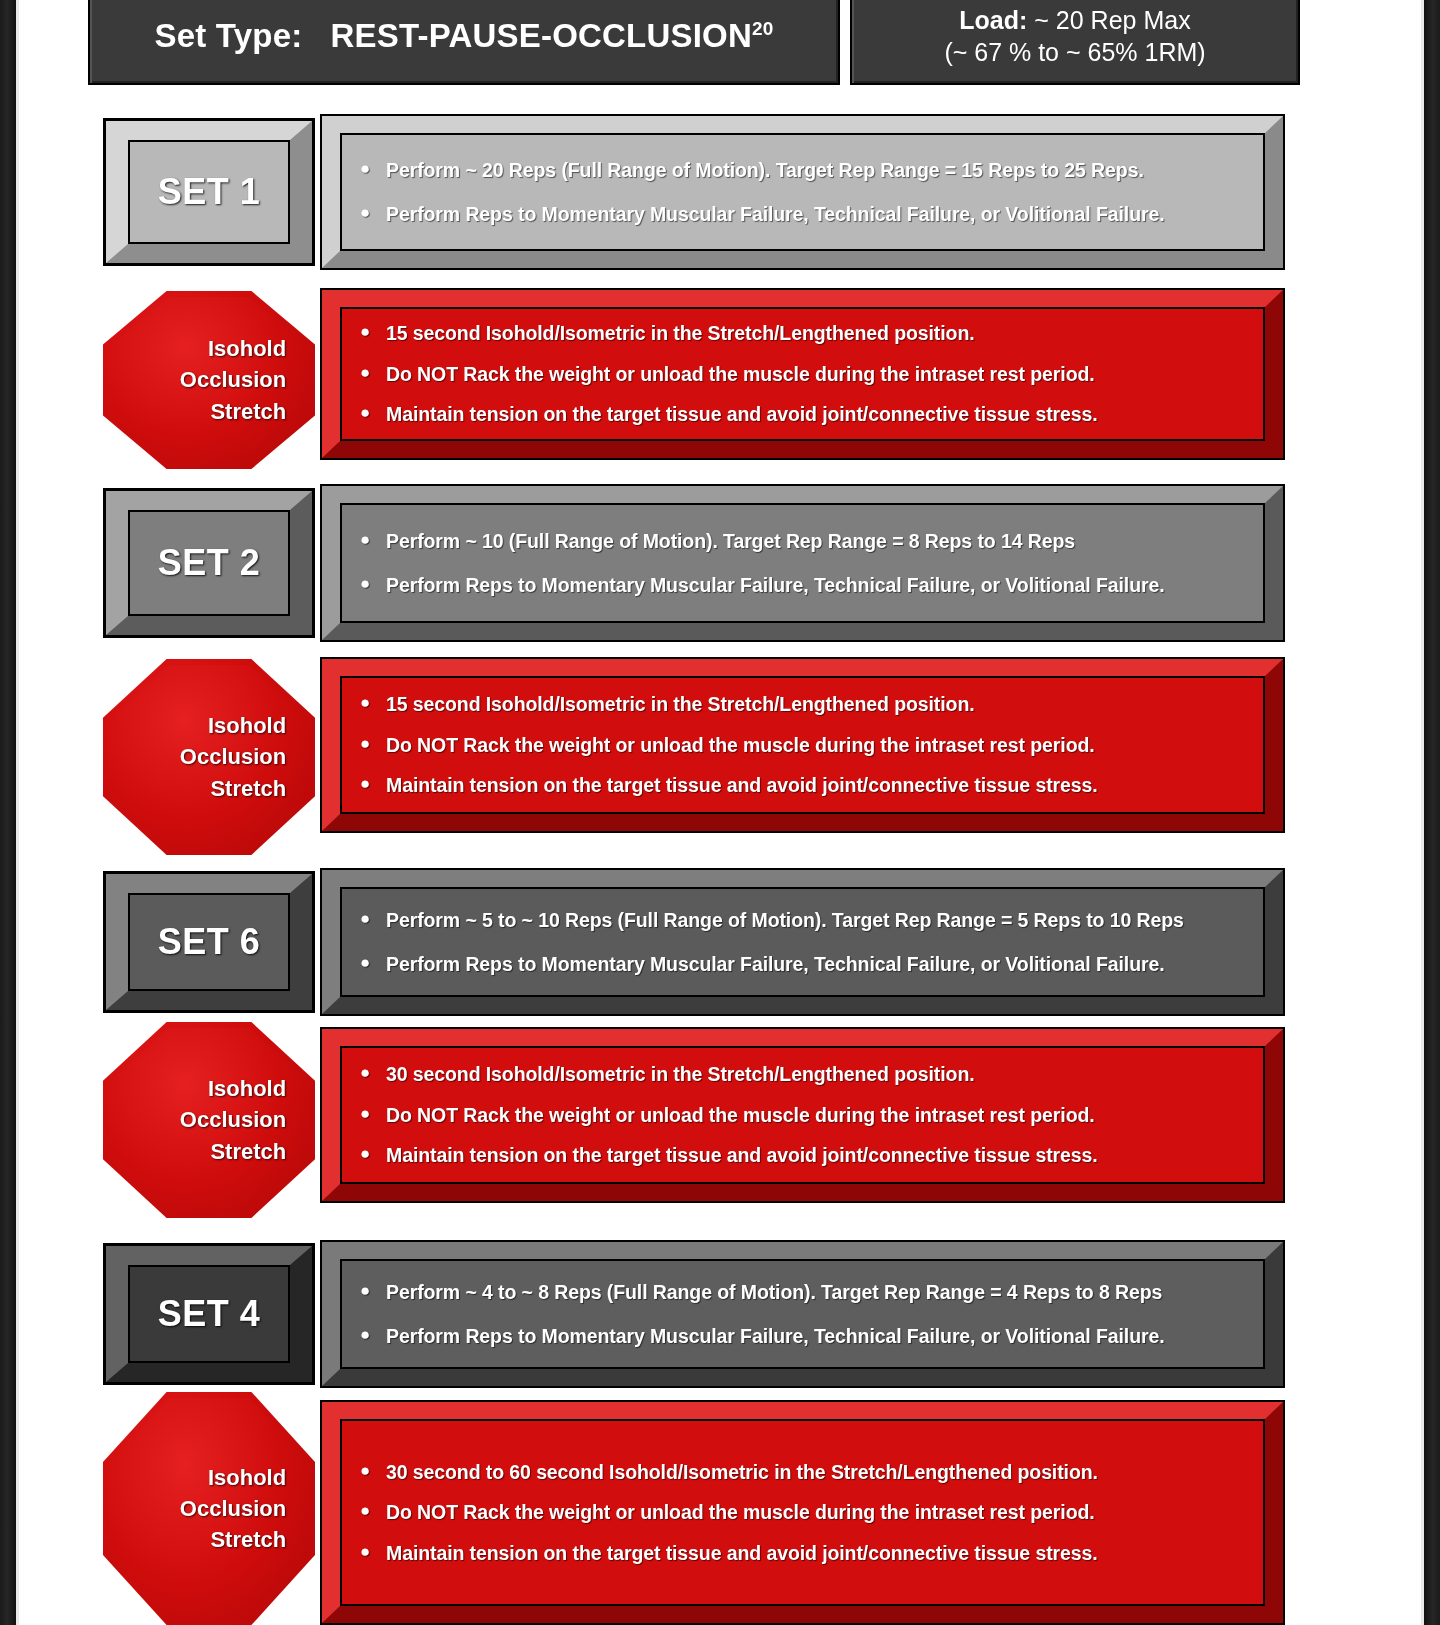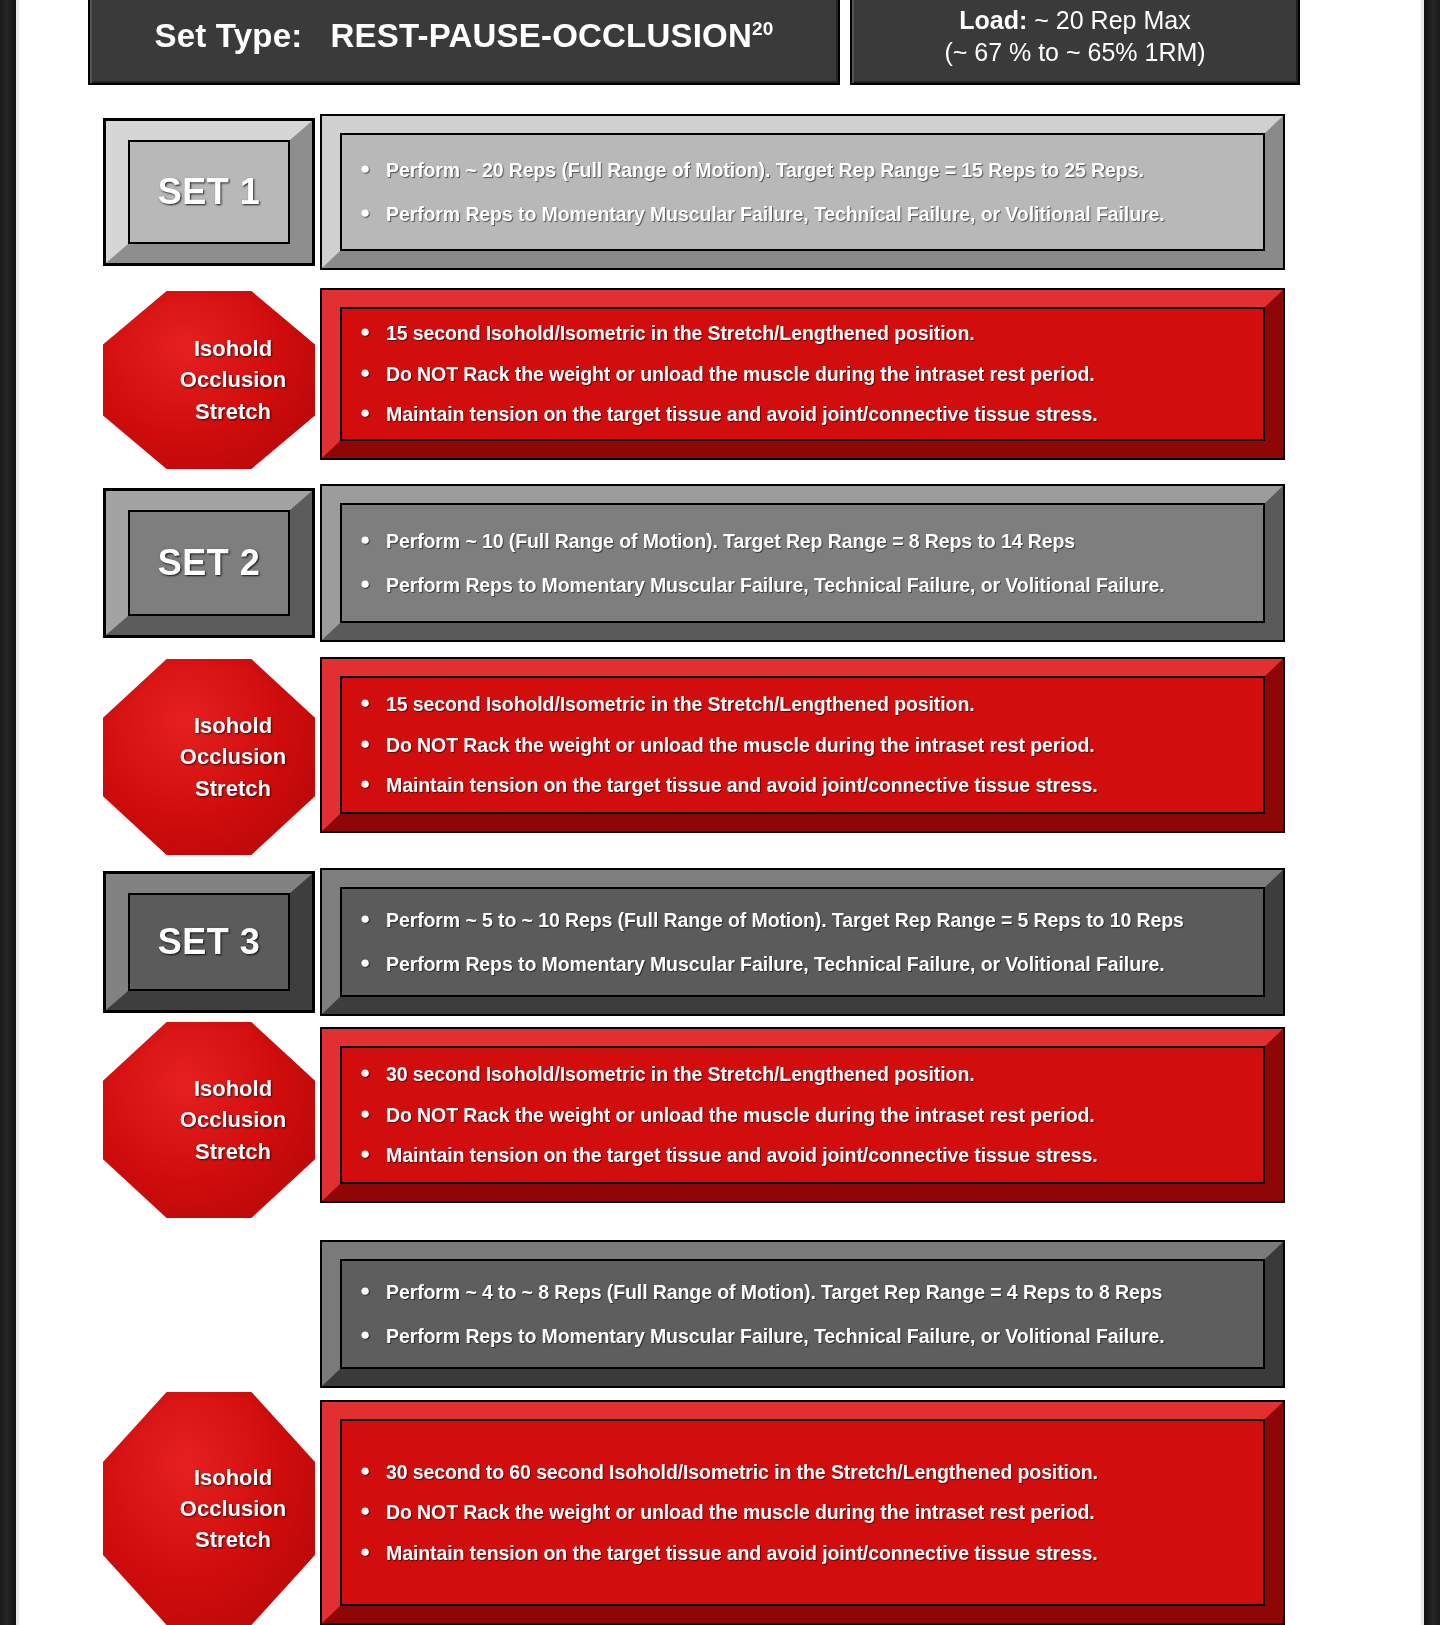--- a/index.html
+++ b/index.html
@@ -169,21 +169,21 @@
   .octa-shape::before {
     content: "";
     position: absolute;
     inset: 6px;
     background: radial-gradient(ellipse at 38% 30%, #e62020 0%, #cf0c0c 55%, #b20707 100%);
     clip-path: polygon(30% 0%,70% 0%,100% 30%,100% 70%,70% 100%,30% 100%,0% 70%,0% 30%);
   }
   .octa-label {
     position: relative;
     z-index: 4;
-    text-align: center;
+    text-align: right;
     font-size: 22px;
     font-weight: 700;
     color: #ffffff;
     line-height: 1.42;
     text-shadow: 1px 1px 2px rgba(0,0,0,.7);
     margin-left: 48px;
   }
 
   
   .panel {
@@ -377,21 +377,21 @@
               <span class="dot">●</span>
               <span class="txt">Maintain tension on the target tissue and avoid joint/connective tissue stress.</span>
             </div>
           </div>
         </div>
       </div>
       <div class="row" style="top: 868px; height: 148px;">
         <div class="set-badge" style="top: 3px; height: 142px; background: rgb(91, 91, 91);">
           <div class="bevel" style="border-color: rgb(130, 130, 130) rgb(62, 62, 62) rgb(62, 62, 62) rgb(130, 130, 130);"></div>
           <div class="face" style="background: rgb(91, 91, 91);"></div>
-          <div class="set-badge-label">SET 3</div>
+          <div class="set-badge-label">SET 6</div>
         </div>
         <div class="panel" style="top: 0px; height: 148px; background: rgb(91, 91, 91);">
           <div class="p-bevel" style="border-color: rgb(126, 126, 126) rgb(61, 61, 61) rgb(61, 61, 61) rgb(126, 126, 126);"></div>
           <div class="p-face" style="background: rgb(91, 91, 91);"></div>
           <div class="panel-shelf" style="background: rgb(71, 71, 71);"></div>
           <div class="bullets">
             <div class="bullet">
               <span class="dot">●</span>
               <span class="txt">Perform ~ 5 to ~ 10 Reps (Full Range of Motion). Target Rep Range = 5 Reps to 10 Reps</span>
             </div>
@@ -425,20 +425,25 @@
               <span class="txt">Do NOT Rack the weight or unload the muscle during the intraset rest period.</span>
             </div>
             <div class="bullet">
               <span class="dot">●</span>
               <span class="txt">Maintain tension on the target tissue and avoid joint/connective tissue stress.</span>
             </div>
           </div>
         </div>
       </div>
       <div class="row" style="top: 1240px; height: 148px;">
+        <div class="set-badge" style="top: 3px; height: 142px; background: rgb(58, 58, 58);">
+          <div class="bevel" style="border-color: rgb(98, 98, 98) rgb(38, 38, 38) rgb(38, 38, 38) rgb(98, 98, 98);"></div>
+          <div class="face" style="background: rgb(58, 58, 58);"></div>
+          <div class="set-badge-label">SET 4</div>
+        </div>
         <div class="panel" style="top: 0px; height: 148px; background: rgb(94, 94, 94);">
           <div class="p-bevel" style="border-color: rgb(122, 122, 122) rgb(58, 58, 58) rgb(58, 58, 58) rgb(122, 122, 122);"></div>
           <div class="p-face" style="background: rgb(94, 94, 94);"></div>
           <div class="panel-shelf" style="background: rgb(68, 68, 68);"></div>
           <div class="bullets">
             <div class="bullet">
               <span class="dot">●</span>
               <span class="txt">Perform ~ 4 to ~ 8 Reps (Full Range of Motion). Target Rep Range = 4 Reps to 8 Reps</span>
             </div>
             <div class="bullet">

